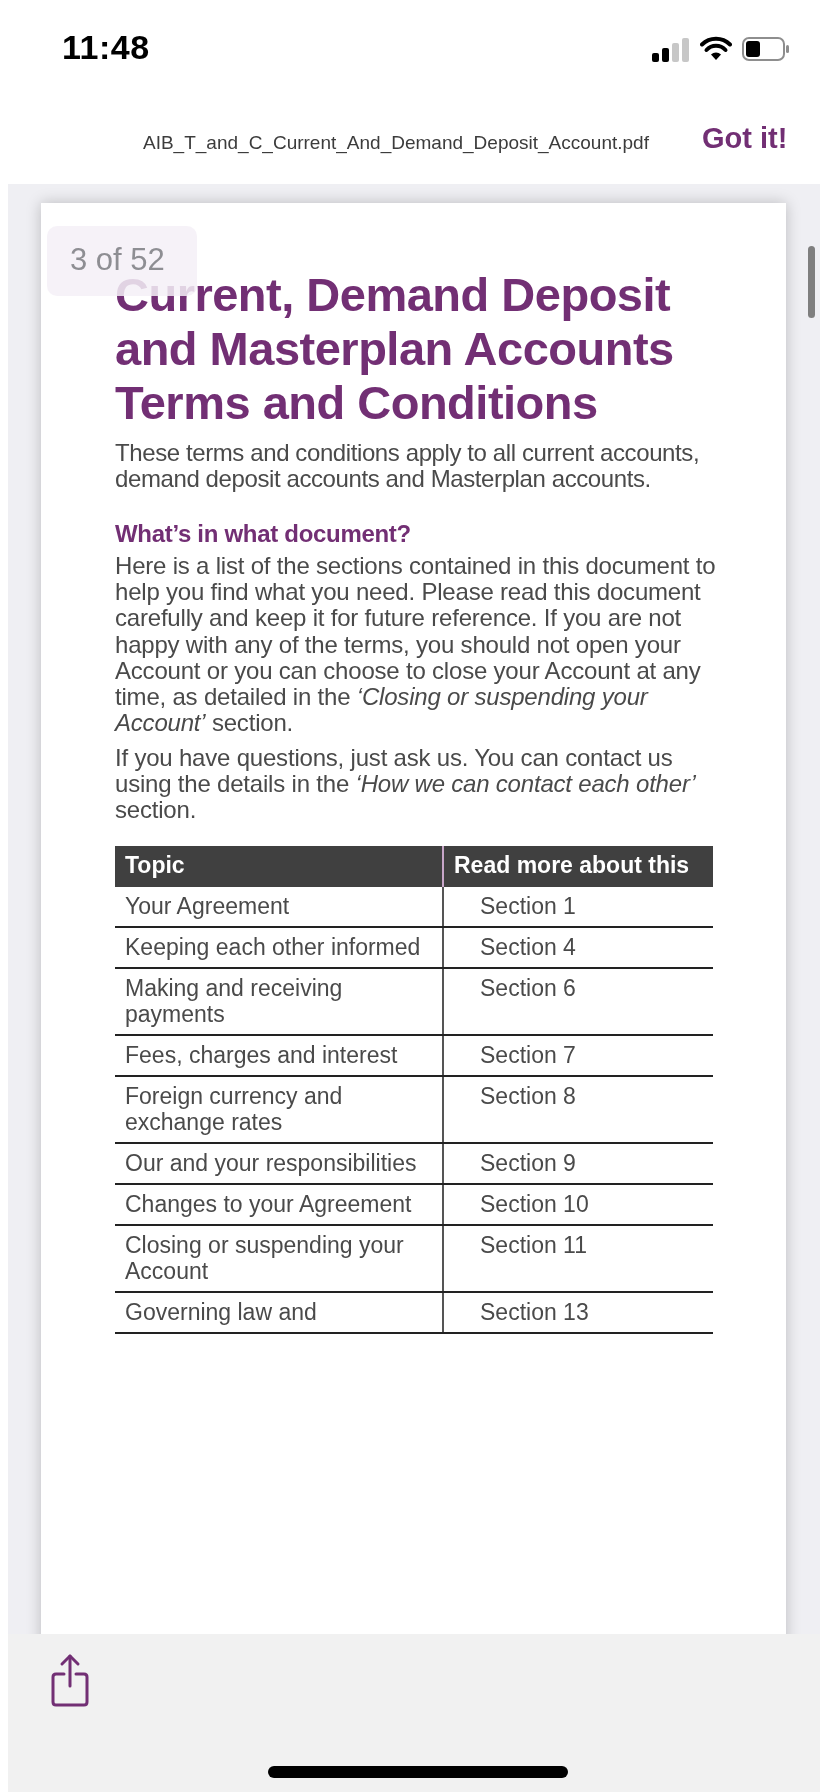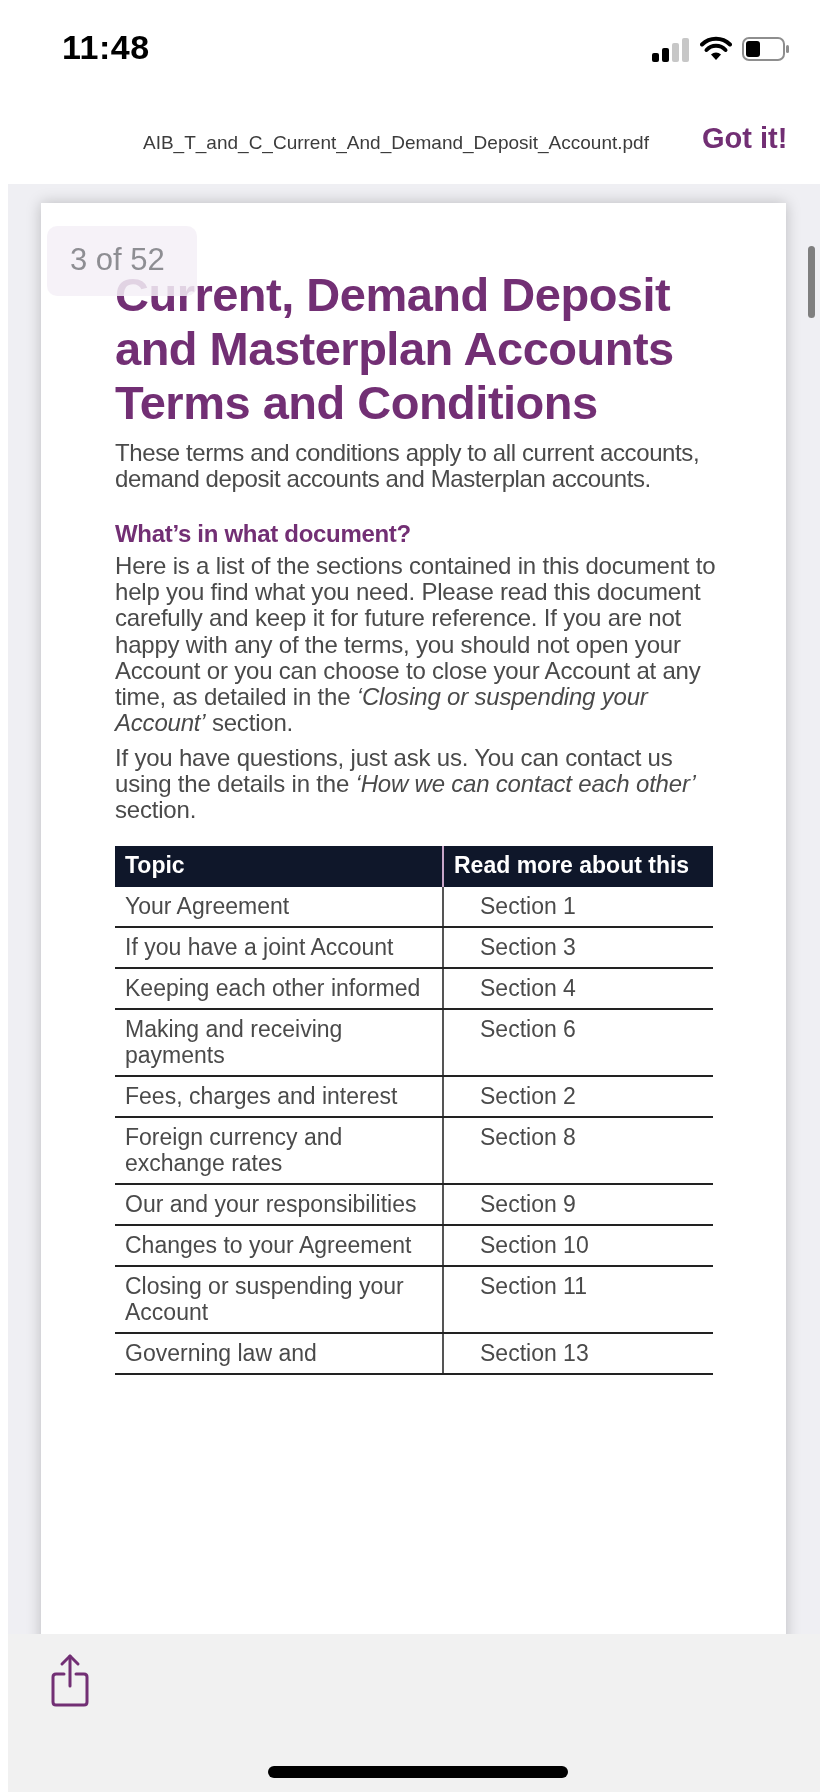--- a/index.html
+++ b/index.html
@@ -31,21 +31,21 @@
   .doc-title { position: absolute; left: 115px; top: 268px; width: 620px; font-size: 47px; line-height: 54px; font-weight: bold;
           color: #722f74; letter-spacing: -0.5px; }
   .doc-sub { position: absolute; left: 115px; top: 440px; width: 620px; font-size: 24px; line-height: 26px; color: #4a4a4a; letter-spacing: -0.4px; }
   .doc-h2 { position: absolute; left: 115px; top: 520px; font-size: 24px; font-weight: bold; color: #722f74; letter-spacing: -0.3px; }
   .doc-p1 { position: absolute; left: 115px; top: 553px; width: 620px; font-size: 24px; line-height: 26.2px; color: #4a4a4a; letter-spacing: -0.2px; }
   .doc-p2 { position: absolute; left: 115px; top: 745px; width: 620px; font-size: 24px; line-height: 26.2px; color: #4a4a4a; letter-spacing: -0.2px; }
   .doc-p1 i, .doc-p2 i { font-style: italic; }
 
   
   .toc { position: absolute; left: 115px; top: 846px; width: 598px; border-collapse: collapse; }
-  .toc th { background: #0f172a; color: #fff; font-weight: bold; font-size: 23px; text-align: left; padding: 6px 10px 8px 10px; height: 40px; }
+  .toc th { background: #404040; color: #fff; font-weight: bold; font-size: 23px; text-align: left; padding: 6px 10px 8px 10px; height: 40px; }
   .toc th.col2 { border-left: 2px solid #c8a6c9; }
   .toc td { font-size: 23px; line-height: 26px; color: #4a4a4a; vertical-align: top; padding: 6px 10px 7px 10px;
           border-bottom: 2px solid #222; }
   .toc td.col1 { width: 328px; }
   .toc td.col2 { border-left: 2px solid #555; padding-left: 36px; }
 
   
   .toolbar { position: absolute; left: 8px; top: 1634px; width: 812px; height: 158px; background: #f1f1f1; }
   .share { position: absolute; left: 42px; top: 18px; width: 44px; height: 56px; cursor: pointer; }
   .home-indicator { position: absolute; left: 260px; top: 132px; width: 300px; height: 12px; background: #000; border-radius: 6px; }
@@ -98,34 +98,30 @@
       <th class="col1">Topic</th>
       <th class="col2">Read more about this</th>
     </tr>
   </thead>
   <tbody id="toc-body">
       <tr>
         <td class="col1">Your Agreement</td>
         <td class="col2">Section 1</td>
       </tr>
       <tr>
-        <td class="col1">If you have a joint Account</td>
-        <td class="col2">Section 3</td>
-      </tr>
-      <tr>
         <td class="col1">Keeping each other informed</td>
         <td class="col2">Section 4</td>
       </tr>
       <tr>
         <td class="col1">Making and receiving payments</td>
         <td class="col2">Section 6</td>
       </tr>
       <tr>
         <td class="col1">Fees, charges and interest</td>
-        <td class="col2">Section 2</td>
+        <td class="col2">Section 7</td>
       </tr>
       <tr>
         <td class="col1">Foreign currency and exchange rates</td>
         <td class="col2">Section 8</td>
       </tr>
       <tr>
         <td class="col1">Our and your responsibilities</td>
         <td class="col2">Section 9</td>
       </tr>
       <tr>

